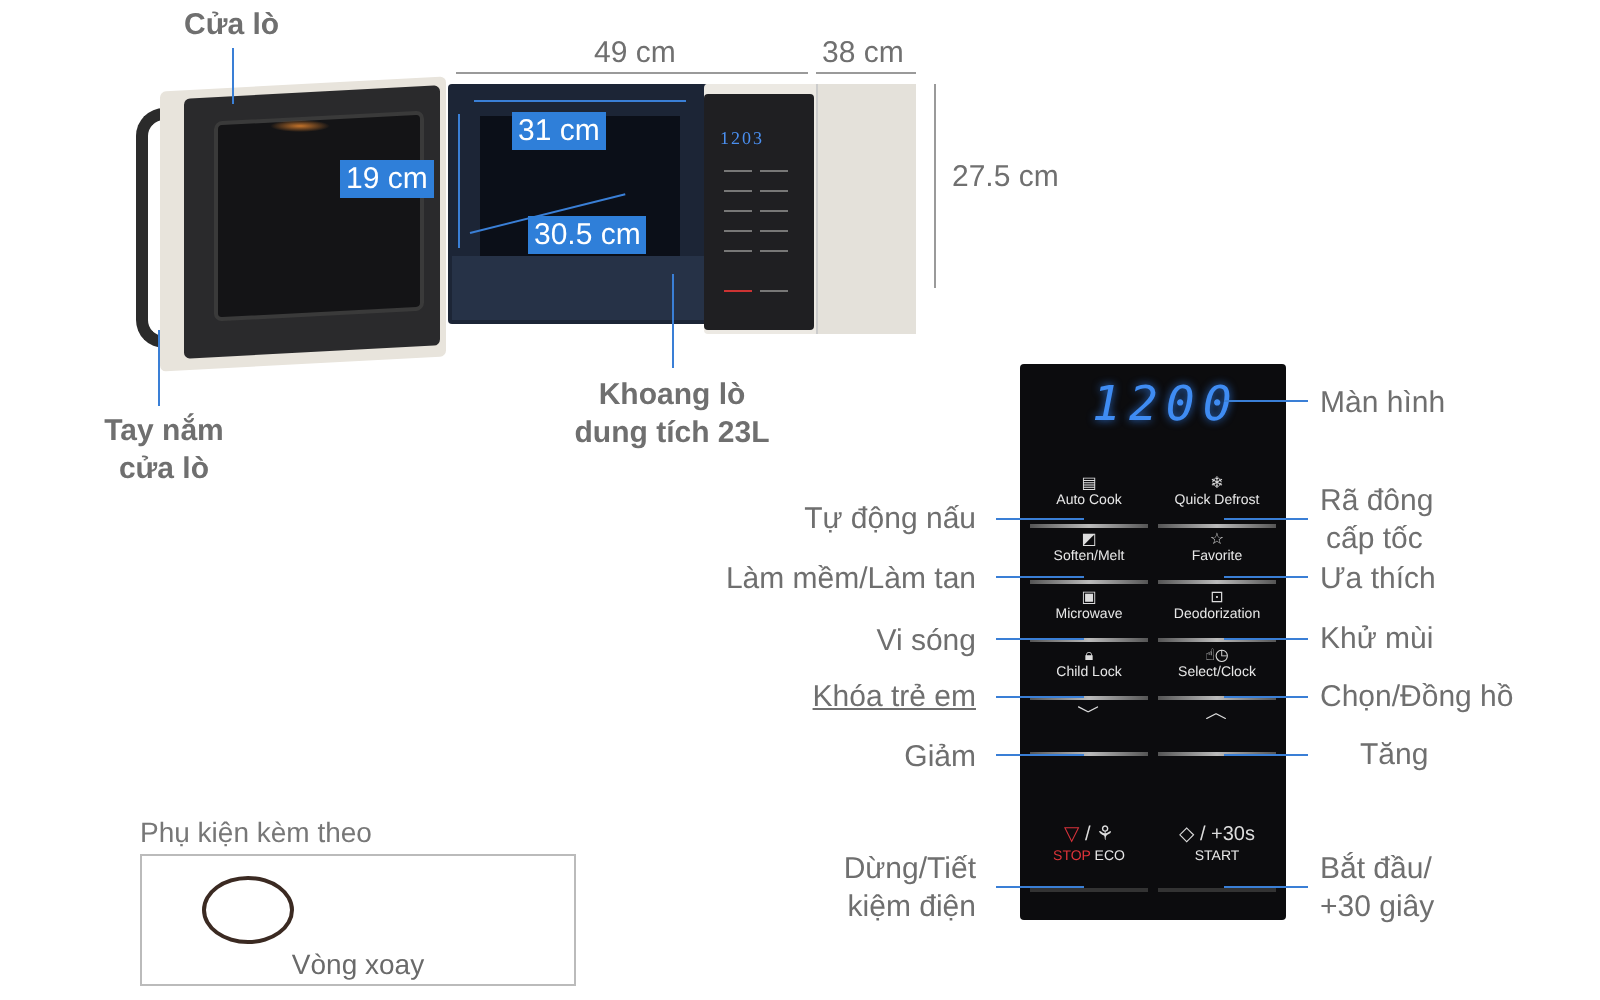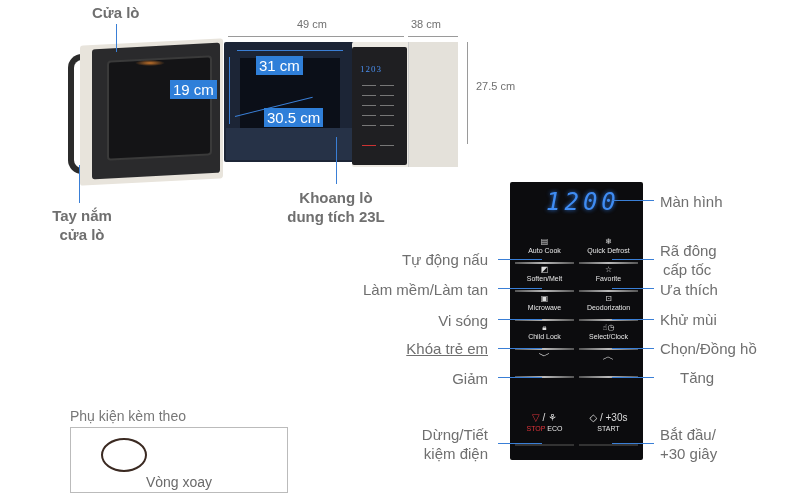--- a/index.html
+++ b/index.html
@@ -1,21 +1,21 @@
 <!DOCTYPE html>
 <html><head>
 <meta charset="utf-8">
 <style>
   * { box-sizing: border-box; margin: 0; padding: 0; }
   body { width: 800px; height: 500px; background: #ffffff; position: relative; overflow: hidden; font-family: "Liberation Sans", "DejaVu Sans", sans-serif; color: #6d6d6d; }
   .lbl { position: absolute; font-size: 15px; color: #6f6f6f; line-height: 19px; white-space: nowrap; }
   .lbl.r { text-align: right; }
   .lbl.c { text-align: center; font-weight: bold; }
   .line { position: absolute; background: #3a7fd6; }
-  .dim { position: absolute; font-size: 11px; color: #707070; white-space: nowrap; }
+  .dim { position: absolute; font-size: 15px; color: #707070; white-space: nowrap; }
   .arrow-h { position: absolute; height: 1px; background: #9a9a9a; }
   .arrow-v { position: absolute; width: 1px; background: #9a9a9a; }
   .tag { position: absolute; background: #2f7fd9; color: #fff; font-size: 15px; line-height: 19px; padding: 0 3px; white-space: nowrap; }
 
   
   .mw-handle { position: absolute; left: 68px; top: 54px; width: 26px; height: 120px; border: 6px solid #2b2b2b; border-right: none; border-radius: 14px 0 0 14px; }
   .mw-door { position: absolute; left: 80px; top: 42px; width: 143px; height: 140px; background: #e8e4dc; border-radius: 3px; transform: skewY(-3deg); }
   .mw-door-inner { position: absolute; left: 92px; top: 46px; width: 128px; height: 130px; background: #2a2a2c; border-radius: 3px; transform: skewY(-3deg); }
   .mw-window { position: absolute; left: 107px; top: 58px; width: 105px; height: 100px; background: #141416; border: 2px solid #3a3a3a; border-radius: 4px; transform: skewY(-3deg); }
   .mw-glow { position: absolute; left: 135px; top: 60px; width: 30px; height: 6px; background: radial-gradient(#c4732a, transparent 70%); }

